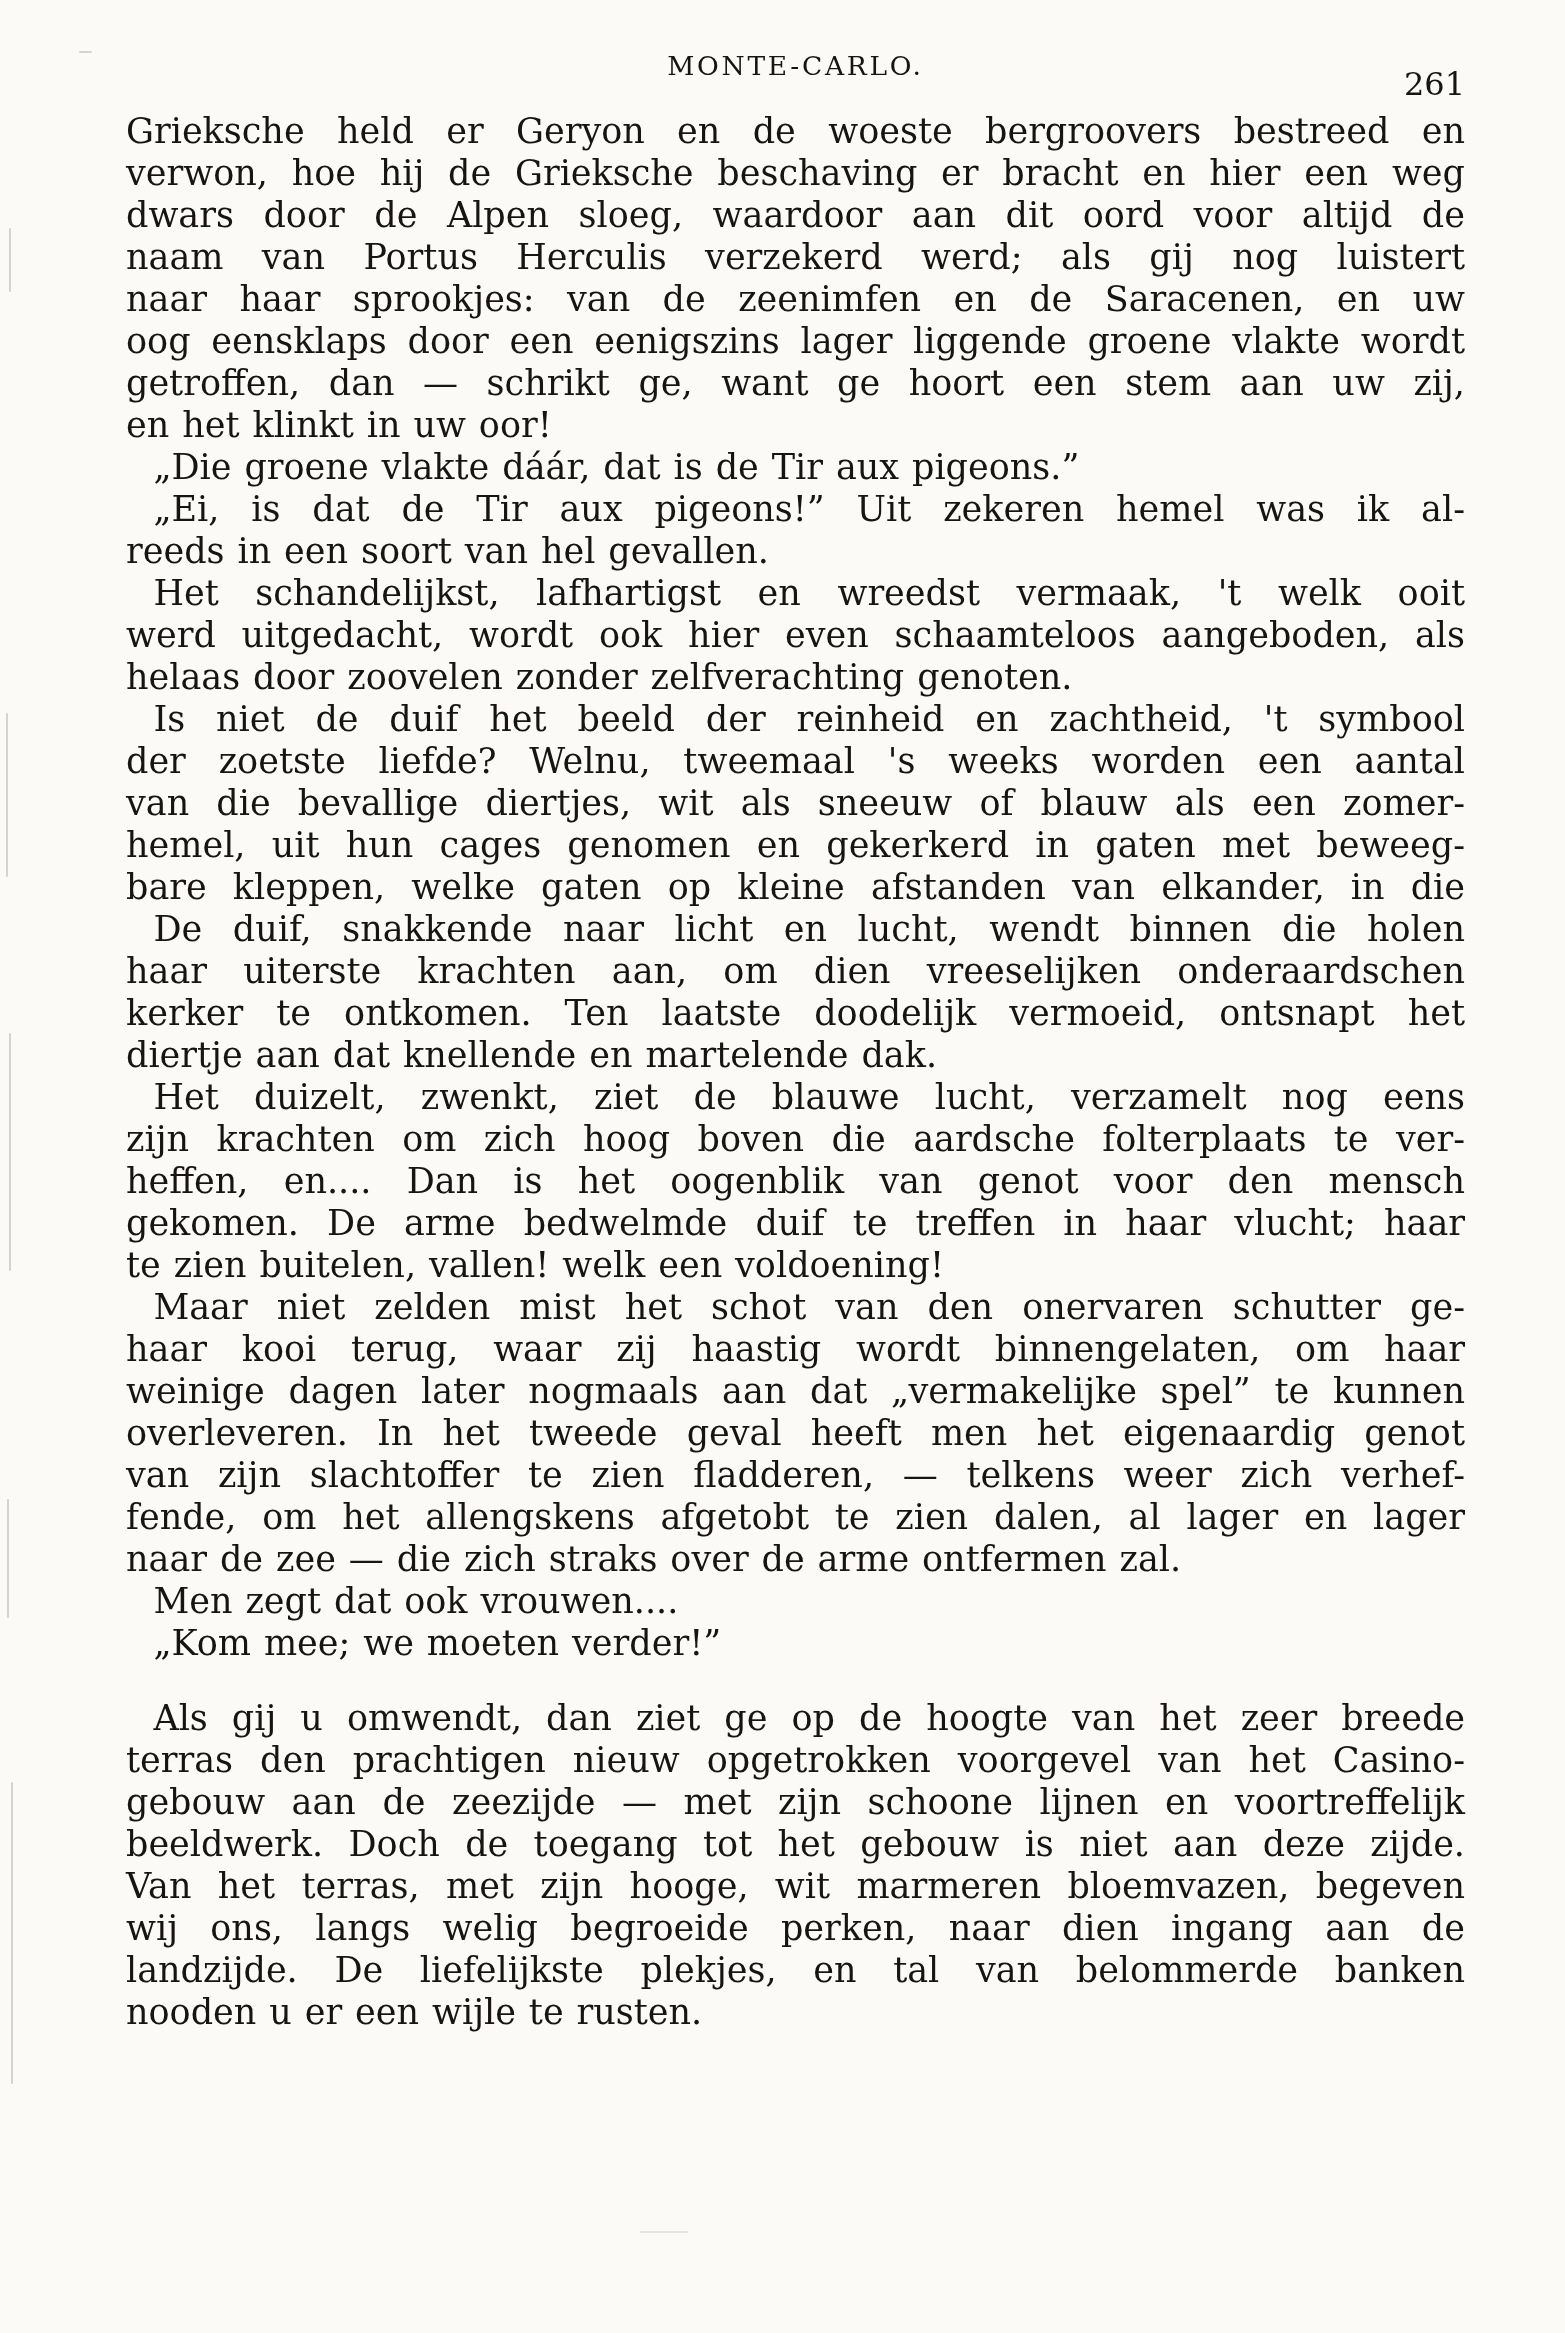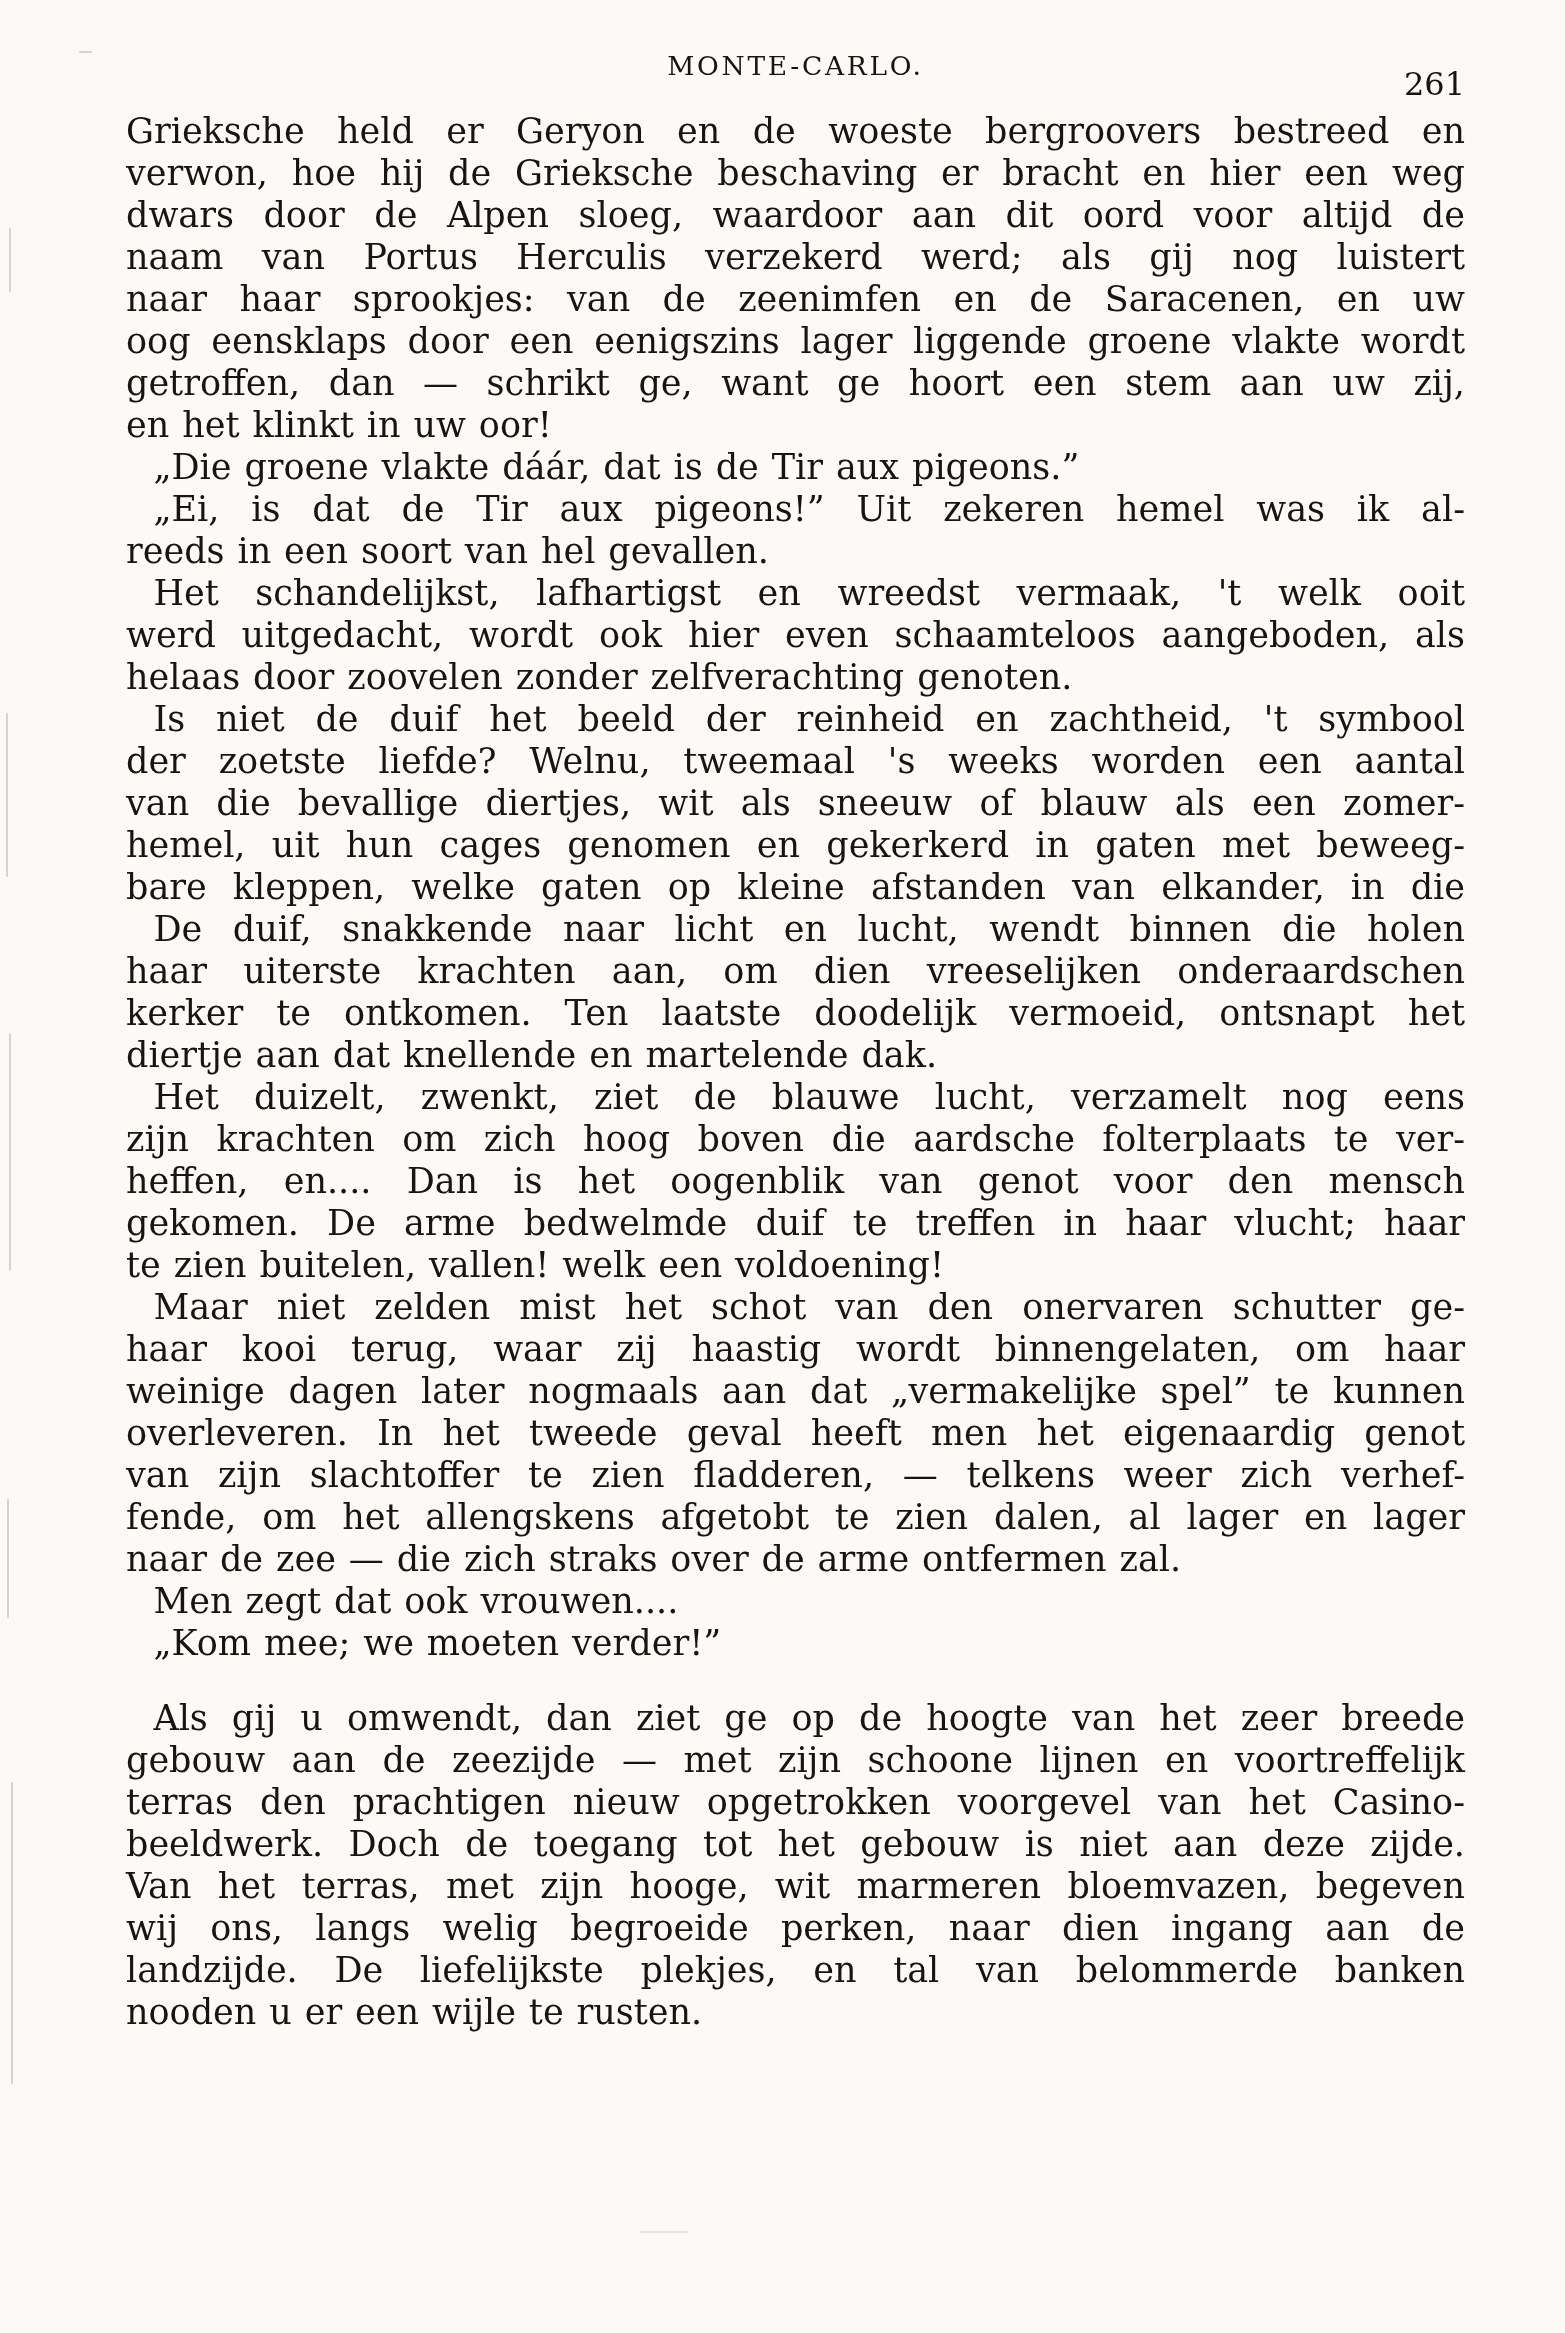--- a/index.html
+++ b/index.html
@@ -126,22 +126,22 @@
         <div class="line line-last">naar de zee — die zich straks over de arme ontfermen zal.</div>
       </div>
       <div class="paragraph">
         <div class="line line-last indent">Men zegt dat ook vrouwen....</div>
       </div>
       <div class="paragraph">
         <div class="line line-last indent">„Kom mee; we moeten verder!”</div>
       </div>
       <div class="paragraph gap-before">
         <div class="line indent">Als gij u omwendt, dan ziet ge op de hoogte van het zeer breede</div>
+        <div class="line">terras den prachtigen nieuw opgetrokken voorgevel van het Casino-</div>
         <div class="line">gebouw aan de zeezijde — met zijn schoone lijnen en voortreffelijk</div>
-        <div class="line">terras den prachtigen nieuw opgetrokken voorgevel van het Casino-</div>
         <div class="line">beeldwerk. Doch de toegang tot het gebouw is niet aan deze zijde.</div>
         <div class="line">Van het terras, met zijn hooge, wit marmeren bloemvazen, begeven</div>
         <div class="line">wij ons, langs welig begroeide perken, naar dien ingang aan de</div>
         <div class="line">landzijde. De liefelijkste plekjes, en tal van belommerde banken</div>
         <div class="line line-last">nooden u er een wijle te rusten.</div>
       </div>
     </div>
 
   <div class="artifact a1"></div>
   <div class="artifact a2"></div>

